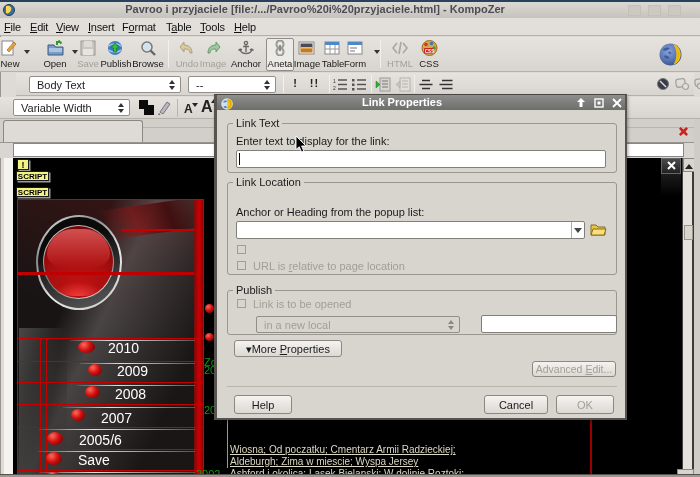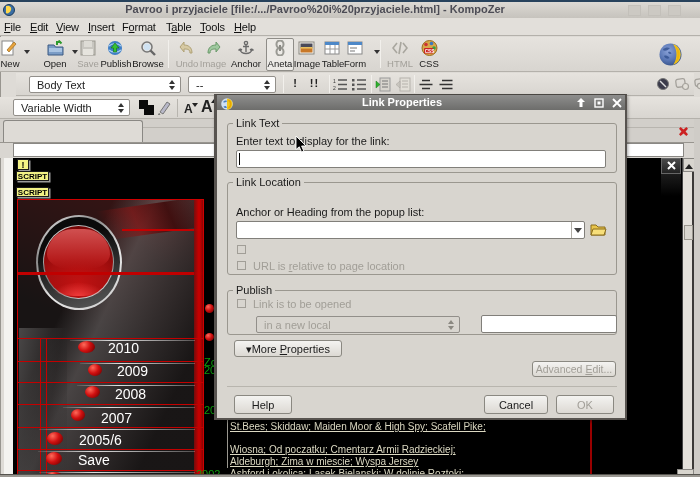--- a/index.html
+++ b/index.html
@@ -340,21 +340,20 @@
       <div class="year" style="left:61px;top:232px">2005/6</div>
       <div class="year" style="left:60px;top:252px">Save</div>
     </div>
     <div class="ball" style="left:192px;top:146px;width:9px;height:9px"></div>
     <div class="ball" style="left:192px;top:175px;width:9px;height:8px"></div>
     <div class="green" style="left:191px;top:198px">Zo</div>
     <div class="green" style="left:191px;top:206px">20</div>
     <div class="green" style="left:191px;top:246px">200</div>
     <div class="green" style="left:183px;top:310px">2002 -</div>
     <div style="position:absolute;left:214px;top:262px;width:1px;height:48px;background:#9a9890"></div>
-    <div class="link" style="left:217px;top:263px">St.Bees; Skiddaw; Maiden Moor &amp; High Spy; Scafell Pike;</div>
     <div class="link" style="left:217px;top:286px">Wiosna; Od poczatku; Cmentarz Armii Radzieckiej;</div>
     <div class="link" style="left:217px;top:298px">Aldeburgh; Zima w miescie; Wyspa Jersey</div>
     <div class="link" style="left:217px;top:310px">Ashford i okolica; Lasek Bielanski; W dolinie Roztoki;</div>
     <div class="rline" style="left:577px;top:262px;width:2px;height:55px;background:#990000"></div>
     <div class="abs" style="left:648px;top:0;width:20px;height:16px;background:linear-gradient(#4a4a4a,#222);border:1px solid #666"></div>
       <svg class="abs" style="left:654px;top:3px" width="9" height="9" viewBox="0 0 9 9">
         <path d="M1 1 L8 8 M8 1 L1 8" stroke="#fff" stroke-width="2"></path>
       </svg>
     <div class="abs" style="left:648px;top:16px;width:20px;height:22px;background:linear-gradient(#1c1c1c,#000)"></div>
   </div>

